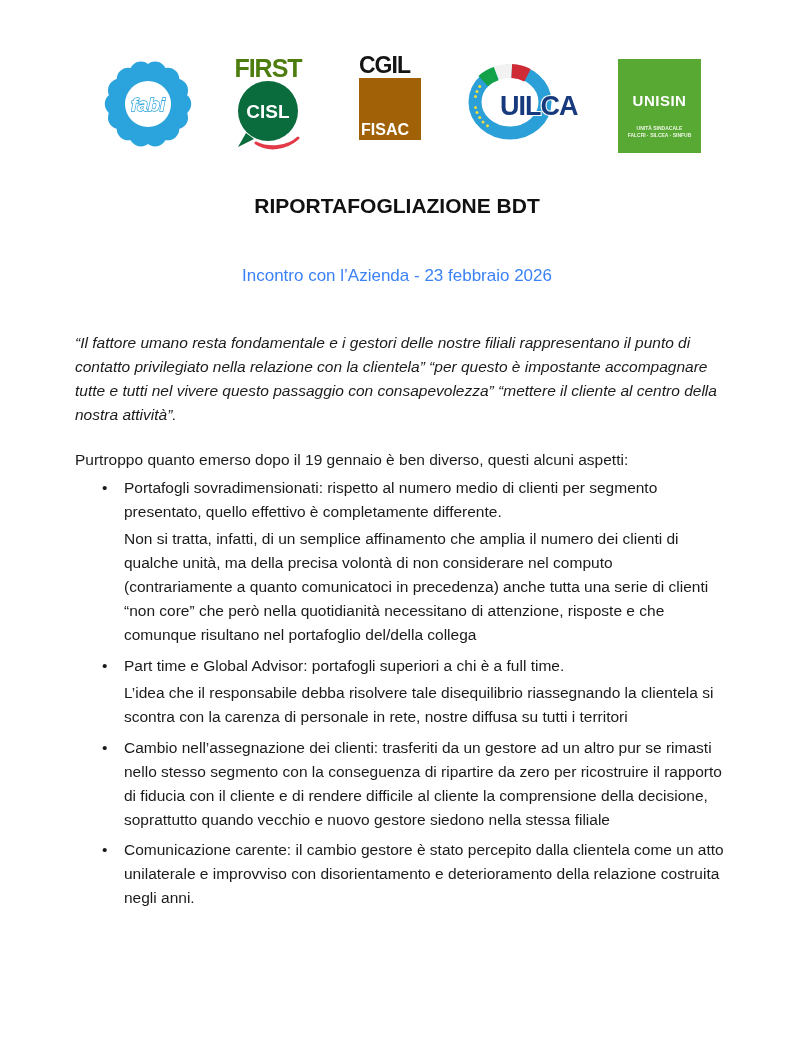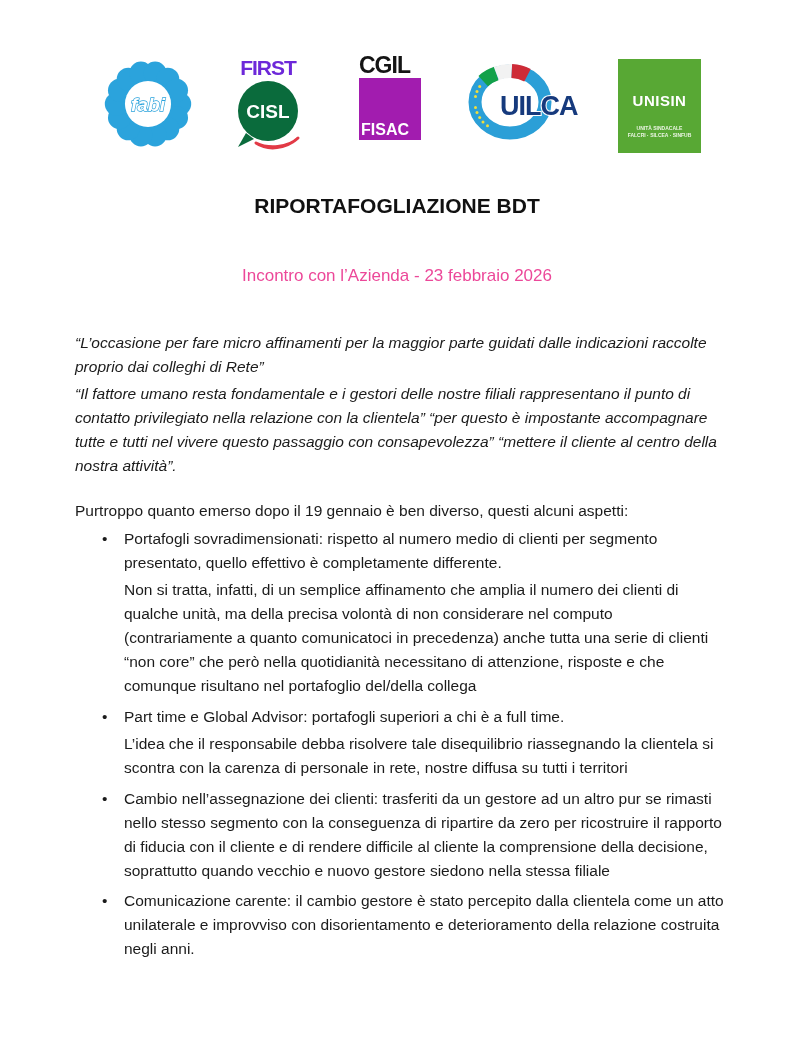--- a/index.html
+++ b/index.html
@@ -4,33 +4,33 @@
 <style>
   html,body{margin:0;padding:0;}
   body{
     width:794px;height:1039px;background:#ffffff;position:relative;
     font-family:"Liberation Sans",sans-serif;color:#1b1b1b;overflow:hidden;
   }
   
   .logo{position:absolute;}
   .logo-fabi{left:100px;top:56px;width:96px;height:96px;}
   .logo-firstcisl{left:224px;top:55px;width:88px;height:97px;text-align:center;}
-  .firstcisl-word{font-size:21px;font-weight:800;letter-spacing:-1px;color:#6d28d9;line-height:26px;}
+  .firstcisl-word{font-size:25px;font-weight:800;letter-spacing:-1px;color:#4d7c0f;line-height:26px;}
   .logo-cgil{left:359px;top:53px;width:66px;height:92px;}
   .cgil-word{font-size:23px;font-weight:900;letter-spacing:-1px;color:#141414;line-height:24px;}
-  .fisac-square{width:62px;height:62px;background:#a21caf;margin-top:1px;position:relative;}
+  .fisac-square{width:62px;height:62px;background:#a16207;margin-top:1px;position:relative;}
   .fisac-word{position:absolute;bottom:1px;left:2px;color:#ffffff;font-weight:800;font-size:16px;letter-spacing:0px;}
   .logo-uilca{left:466px;top:62px;width:114px;height:80px;}
   .logo-unisin{left:618px;top:59px;width:83px;height:94px;background:#58A834;text-align:center;}
   .unisin-word{color:#fff;font-weight:800;font-size:15px;letter-spacing:.5px;margin-top:33px;}
   .unisin-sub{color:#eaf5e2;font-weight:700;font-size:5px;line-height:7px;margin-top:16px;}
   
   .title-block{position:absolute;top:191px;left:0;width:794px;text-align:center;color:#111;}
   .title-line{font-size:21px;font-weight:800;line-height:29px;}
-  .subtitle{position:absolute;top:266px;left:0;width:794px;text-align:center;font-size:17px;color:#ec4899;}
+  .subtitle{position:absolute;top:266px;left:0;width:794px;text-align:center;font-size:17px;color:#3b82f6;}
   
   .content{position:absolute;top:328px;left:75px;width:650px;font-size:15.5px;line-height:24px;}
   .content p{margin:0;}
   .p-bold{font-weight:700;}
   .quote{font-style:italic;margin-top:3px !important;}
   .aspects-intro{margin-top:21px !important;}
   .bullet-list{margin-top:4px;}
   .bullet-item{display:flex;margin-top:2px;}
   .bullet-marker{margin-left:27px;width:22px;flex:0 0 22px;}
   .bullet-text{flex:1;}
@@ -107,21 +107,20 @@
     <div>FALCRI · SILCEA · SINFUB</div>
   </div>
 </div>
 
 <div class="title-block">
   <div class="title-line">RIPORTAFOGLIAZIONE BDT</div>
 </div>
 <div class="subtitle">Incontro con l’Azienda - 23 febbraio 2026</div>
 
 <div class="content">
-  <p class="quote">“L’occasione per fare micro affinamenti per la maggior parte guidati dalle indicazioni raccolte proprio dai colleghi di Rete”</p>
   <p class="quote">“Il fattore umano resta fondamentale e i gestori delle nostre filiali rappresentano il punto di contatto privilegiato nella relazione con la clientela” “per questo è impostante accompagnare tutte e tutti nel vivere questo passaggio con consapevolezza” “mettere il cliente al centro della nostra attività”.</p>
   <p class="aspects-intro">Purtroppo quanto emerso dopo il 19 gennaio è ben diverso, questi alcuni aspetti:</p>
 
   <div class="bullet-list">
 
     <div class="bullet-item">
       <span class="bullet-marker">•</span>
       <span class="bullet-text">Portafogli sovradimensionati: rispetto al numero medio di clienti per segmento presentato, quello effettivo è completamente differente.</span>
     </div>
     <p class="bullet-extra">Non si tratta, infatti, di un semplice affinamento che amplia il numero dei clienti di qualche unità, ma della precisa volontà di non considerare nel computo (contrariamente a quanto comunicatoci in precedenza) anche tutta una serie di clienti “non core” che però nella quotidianità necessitano di attenzione, risposte e che comunque risultano nel portafoglio del/della collega</p>

